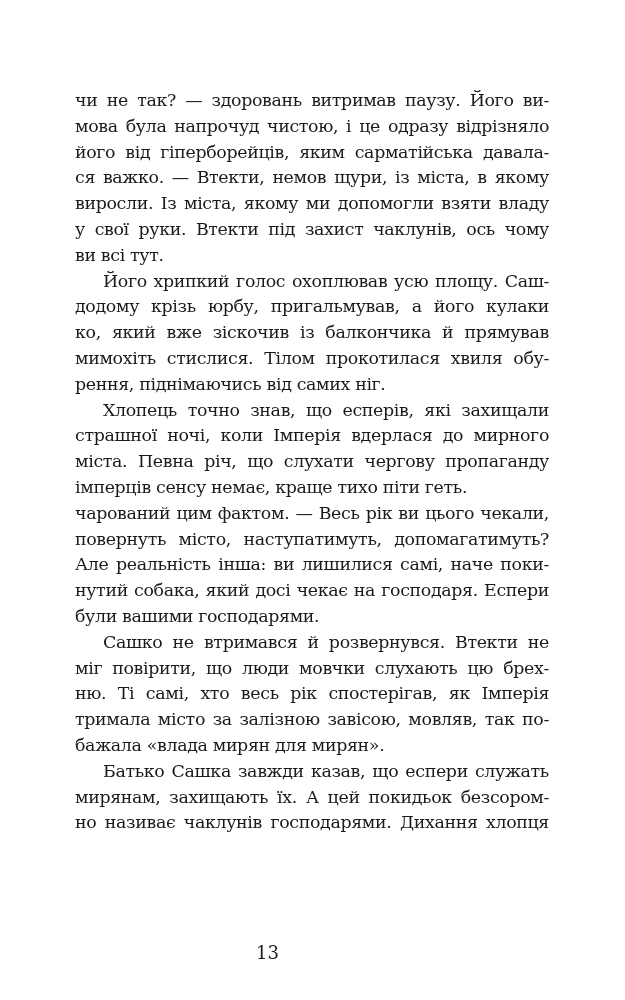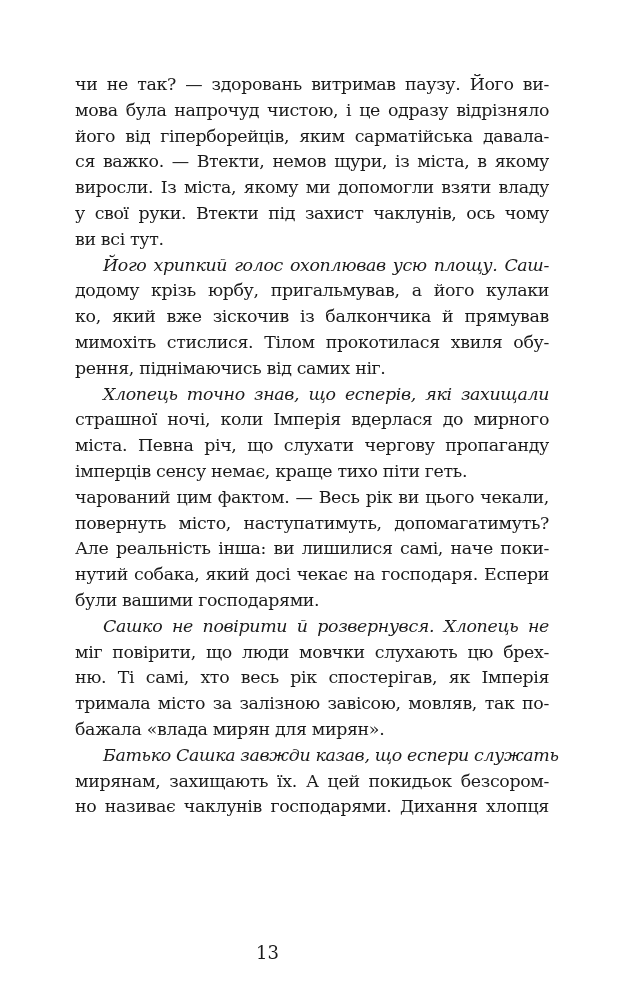--- a/index.html
+++ b/index.html
@@ -11,37 +11,36 @@
       width: 625px;
       height: 1000px;
       position: relative;
       overflow: hidden;
       font-family: "DejaVu Serif", "Liberation Serif", serif;
       color: #1a1a1a;
     }
     .page-body {
       position: absolute;
       left: 75px;
-      top: 72px;
+      top: 88px;
       width: 474px;
       font-size: 17.4px;
       line-height: 25.8px;
       letter-spacing: -0.35px;
     }
     .line {
       display: block;
       white-space: nowrap;
       text-align: justify;
       text-align-last: justify;
       height: 25.8px;
       overflow: visible;
     }
     .line.indent {
       padding-left: 28px;
-      font-style: italic;
     }
     .line.last {
       text-align-last: left;
     }
     .page-number {
       position: absolute;
       left: 0;
       width: 535px;
       top: 940px;
       text-align: center;
@@ -81,21 +80,21 @@
 
   <div>
     <span class="line">чарований цим фактом. — Весь рік ви цього чекали,</span>
     <span class="line">повернуть місто, наступатимуть, допомагатимуть?</span>
     <span class="line">Але реальність інша: ви лишилися самі, наче поки-</span>
     <span class="line">нутий собака, який досі чекає на господаря. Еспери</span>
     <span class="line last">були вашими господарями.</span>
   </div>
 
   <div>
-    <span class="line indent">Сашко не повірити й розвернувся. Хлопець не</span>
+    <span class="line indent">Сашко не втримався й розвернувся. Втекти не</span>
     <span class="line">міг повірити, що люди мовчки слухають цю брех-</span>
     <span class="line">ню. Ті самі, хто весь рік спостерігав, як Імперія</span>
     <span class="line">тримала місто за залізною завісою, мовляв, так по-</span>
     <span class="line last">бажала «влада мирян для мирян».</span>
   </div>
 
   <div>
     <span class="line indent">Батько Сашка завжди казав, що еспери служать</span>
     <span class="line">мирянам, захищають їх. А цей покидьок безсором-</span>
     <span class="line">но називає чаклунів господарями. Дихання хлопця</span>

